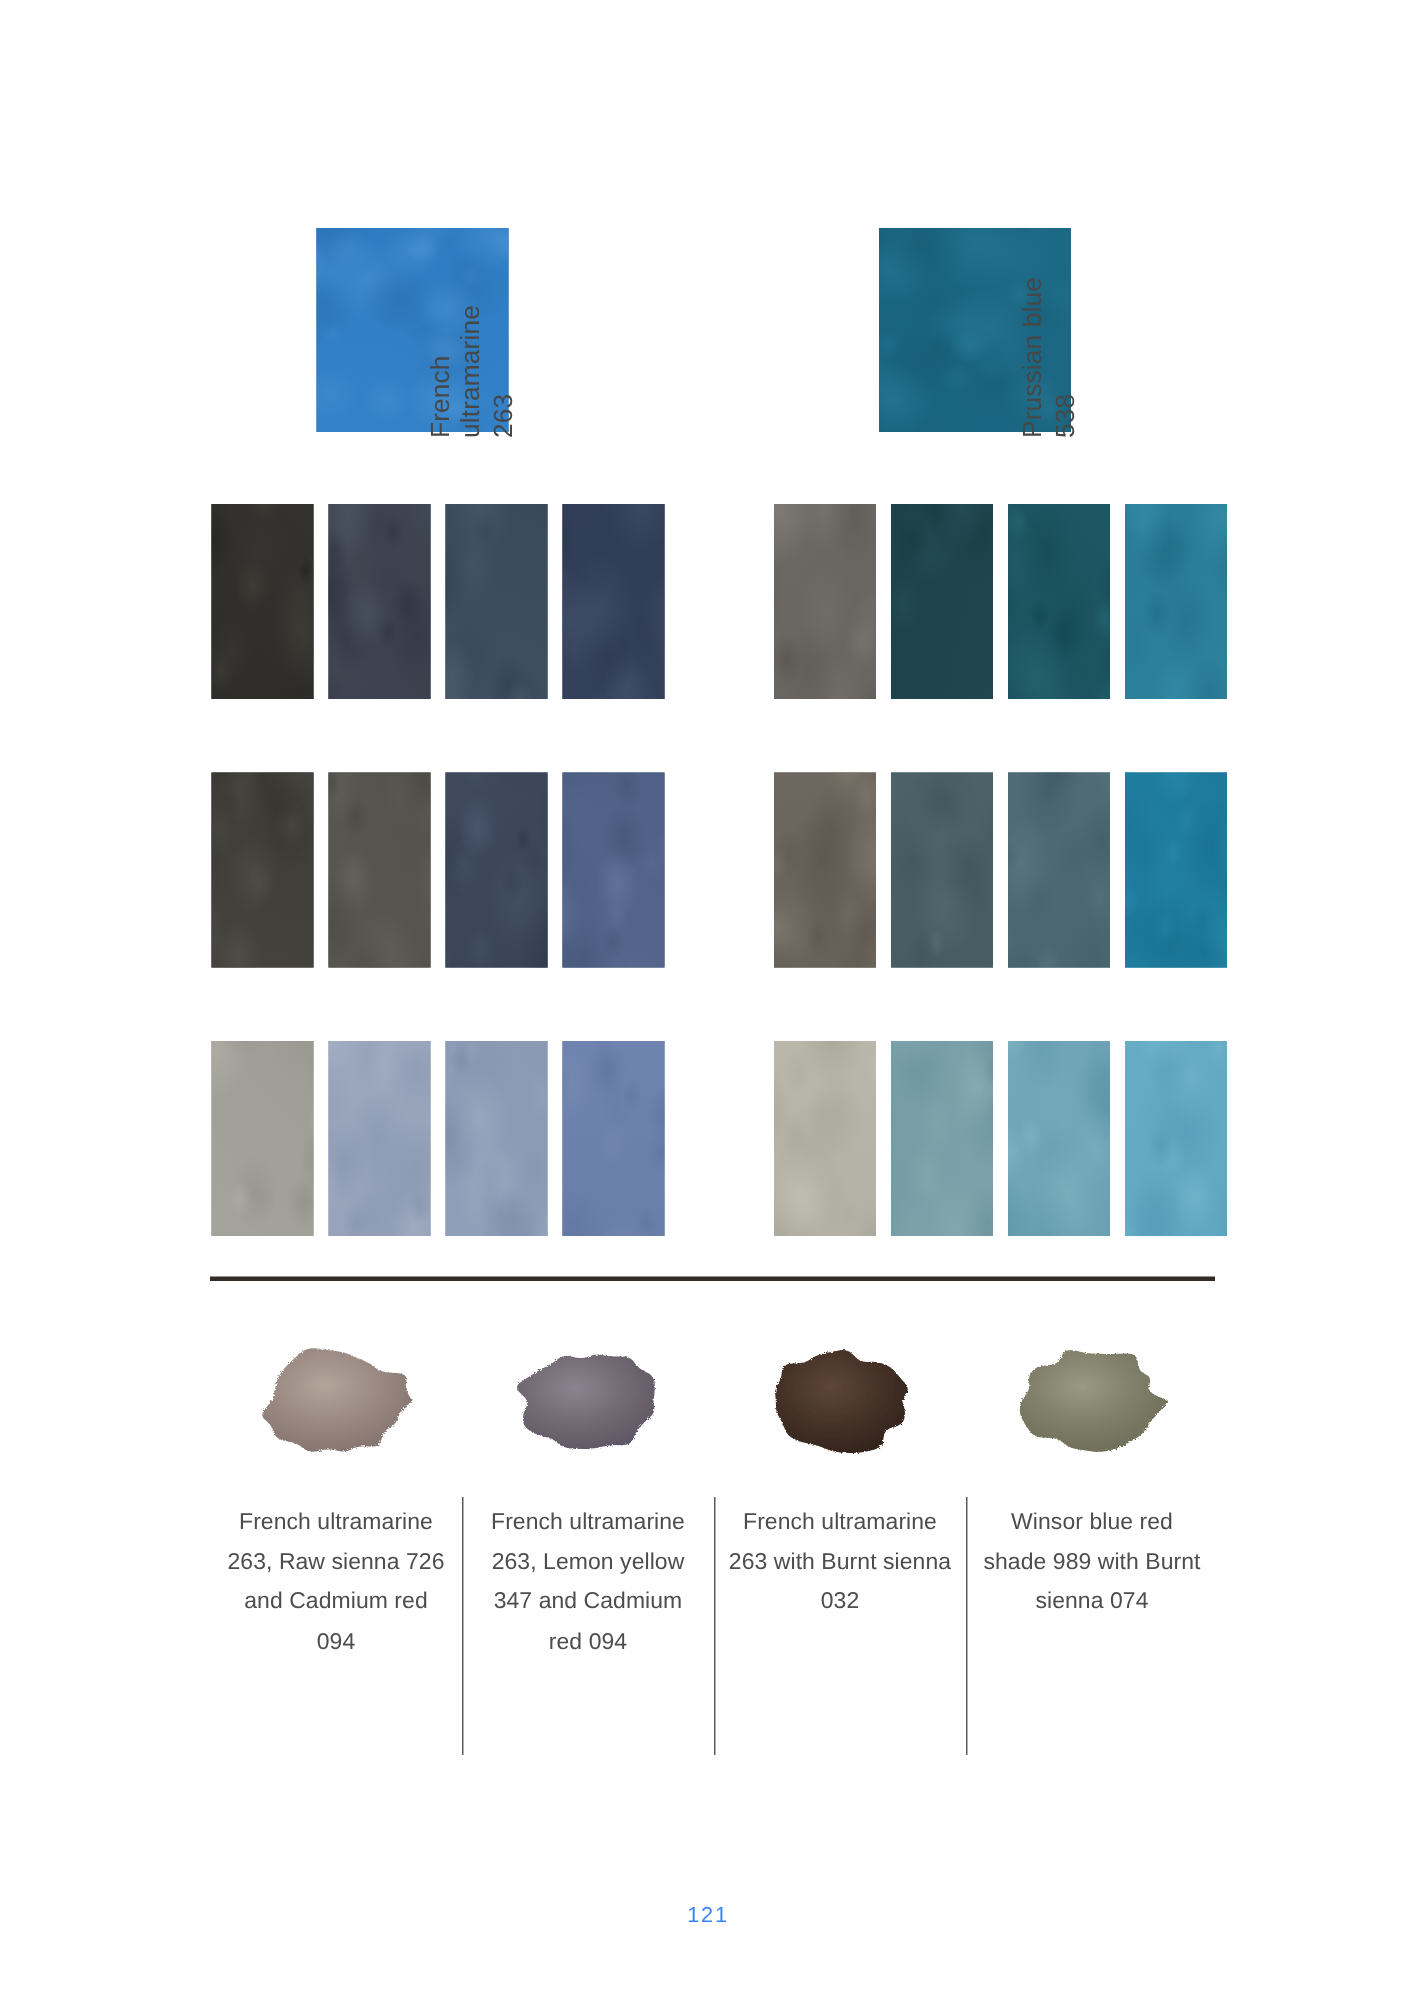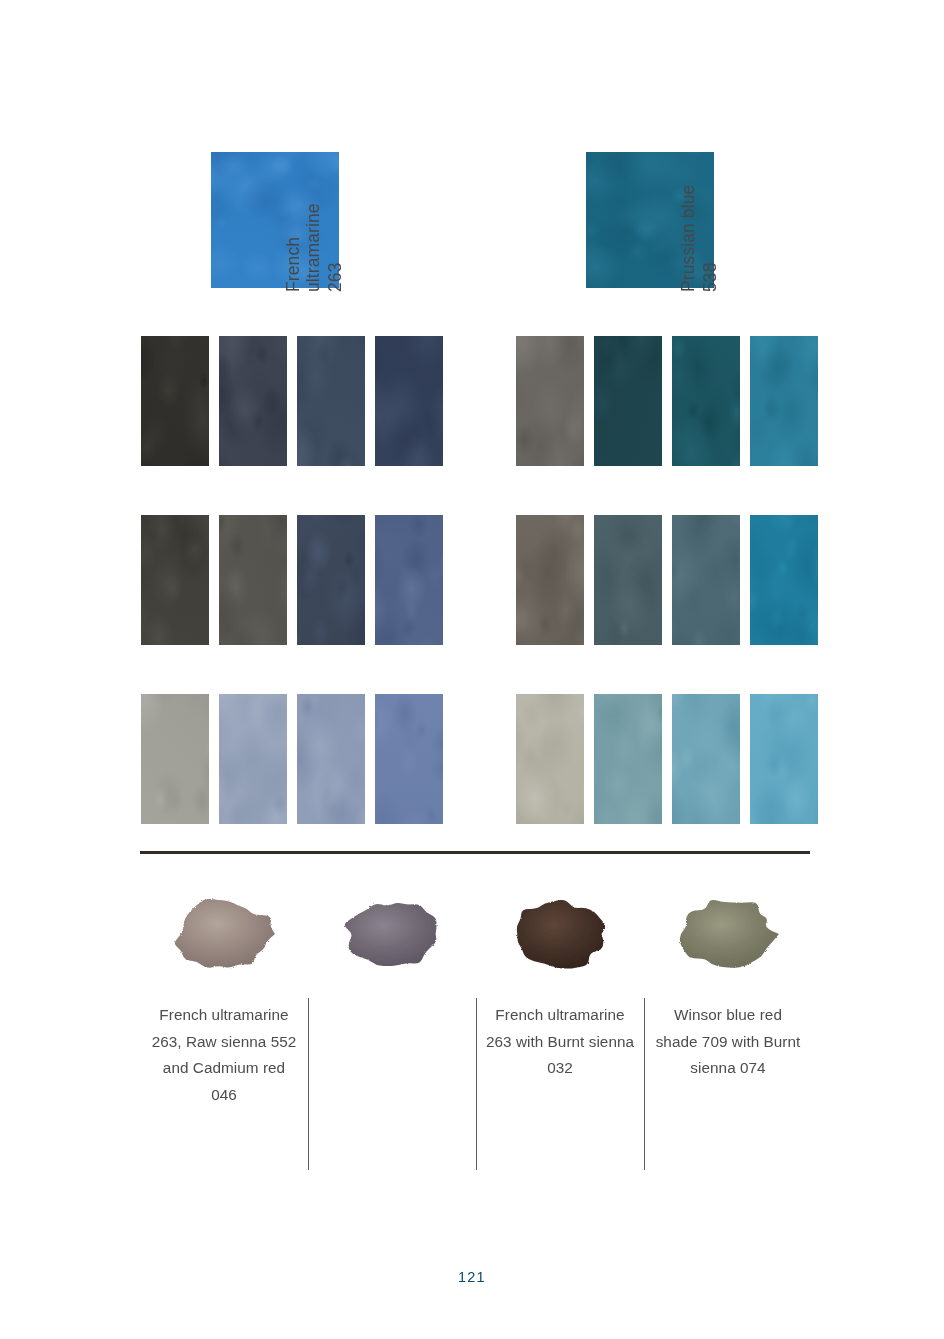--- a/index.html
+++ b/index.html
@@ -139,21 +139,21 @@
   }
 
   
   .folio {
     position: absolute;
     left: 0;
     top: 1269px;
     width: 944px;
     text-align: center;
     font-size: 14.5px;
-    color: #0c4a6e;
+    color: #3b82f6;
     letter-spacing: 1.2px;
   }
 </style>
 </head>
 <body>
 
 <div class="page">
 
   <div class="pigment-block" style="left:211px; top:152px; width:210px; height:140px;">
     <div class="pigment-swatch" id="pigment-sw-0" style="background-image: radial-gradient(22.1% 18.8% at 7% 81.2%, rgba(78, 150, 214, 0.31) 0%, rgba(78, 150, 214, 0) 72%), radial-gradient(33% 28.1% at 72.8% 60.3%, rgba(42, 111, 176, 0.19) 0%, rgba(42, 111, 176, 0) 72%), radial-gradient(18.2% 15.5% at 36.5% 84.7%, rgba(78, 150, 214, 0.35) 0%, rgba(78, 150, 214, 0) 72%), radial-gradient(18.9% 16.1% at 4% -1.8%, rgba(42, 111, 176, 0.24) 0%, rgba(42, 111, 176, 0) 72%), radial-gradient(9.5% 8.1% at 80.7% 23%, rgba(78, 150, 214, 0.18) 0%, rgba(78, 150, 214, 0) 72%), radial-gradient(19.3% 16.4% at 60.7% -2.8%, rgba(78, 150, 214, 0.33) 0%, rgba(78, 150, 214, 0) 72%), radial-gradient(24.3% 20.7% at 79.1% 99.6%, rgba(42, 111, 176, 0.22) 0%, rgba(42, 111, 176, 0) 72%), radial-gradient(8% 6.8% at 8.2% 51.9%, rgba(78, 150, 214, 0.21) 0%, rgba(78, 150, 214, 0) 72%), radial-gradient(32.9% 28% at 11.5% -4.2%, rgba(42, 111, 176, 0.22) 0%, rgba(42, 111, 176, 0) 72%), radial-gradient(27.6% 23.5% at 81.8% 30.7%, rgba(42, 111, 176, 0.35) 0%, rgba(42, 111, 176, 0) 72%), radial-gradient(15.2% 12.9% at 100.7% 8%, rgba(78, 150, 214, 0.54) 0%, rgba(78, 150, 214, 0) 72%), radial-gradient(27.8% 23.6% at 42.5% 34.3%, rgba(42, 111, 176, 0.49) 0%, rgba(42, 111, 176, 0) 72%), radial-gradient(19.7% 16.7% at 65% 58.8%, rgba(78, 150, 214, 0.31) 0%, rgba(78, 150, 214, 0) 72%), radial-gradient(16.8% 14.3% at 16.9% 9.9%, rgba(78, 150, 214, 0.42) 0%, rgba(78, 150, 214, 0) 72%), radial-gradient(28.2% 24% at 1.9% 3.9%, rgba(42, 111, 176, 0.45) 0%, rgba(42, 111, 176, 0) 72%), radial-gradient(14.5% 12.3% at 68.7% 61%, rgba(78, 150, 214, 0.44) 0%, rgba(78, 150, 214, 0) 72%), radial-gradient(13% 11% at 73.3% 89.3%, rgba(78, 150, 214, 0.49) 0%, rgba(78, 150, 214, 0) 72%), radial-gradient(22.5% 19.1% at 65.4% 64.1%, rgba(42, 111, 176, 0.3) 0%, rgba(42, 111, 176, 0) 72%), radial-gradient(22.2% 18.9% at 50.2% 10.9%, rgba(78, 150, 214, 0.49) 0%, rgba(78, 150, 214, 0) 72%), radial-gradient(12.4% 10.5% at 55.8% 9.7%, rgba(78, 150, 214, 0.56) 0%, rgba(78, 150, 214, 0) 72%), radial-gradient(24.7% 21% at 0% 36.3%, rgba(42, 111, 176, 0.2) 0%, rgba(42, 111, 176, 0) 72%), radial-gradient(31.3% 26.6% at 92.3% 3%, rgba(78, 150, 214, 0.49) 0%, rgba(78, 150, 214, 0) 72%), radial-gradient(21.8% 18.5% at 42.3% 37.1%, rgba(42, 111, 176, 0.37) 0%, rgba(42, 111, 176, 0) 72%), radial-gradient(26.6% 22.6% at 0.8% 42%, rgba(42, 111, 176, 0.39) 0%, rgba(42, 111, 176, 0) 72%), radial-gradient(16.3% 13.9% at 55.1% 49.8%, rgba(42, 111, 176, 0.35) 0%, rgba(42, 111, 176, 0) 72%), radial-gradient(30% 25.5% at -2.9% 16.2%, rgba(78, 150, 214, 0.5) 0%, rgba(78, 150, 214, 0) 72%), radial-gradient(16% 13.6% at 78.9% 19%, rgba(42, 111, 176, 0.28) 0%, rgba(42, 111, 176, 0) 72%), radial-gradient(33.5% 28.5% at 27% 25.8%, rgba(78, 150, 214, 0.48) 0%, rgba(78, 150, 214, 0) 72%), radial-gradient(25.4% 21.6% at 64.9% 84.2%, rgba(78, 150, 214, 0.45) 0%, rgba(78, 150, 214, 0) 72%), radial-gradient(23.1% 19.6% at 68.1% 38.8%, rgba(78, 150, 214, 0.51) 0%, rgba(78, 150, 214, 0) 72%), linear-gradient(184deg, rgba(42, 111, 176, 0.22), rgba(78, 150, 214, 0.16)), linear-gradient(rgb(47, 127, 198), rgb(47, 127, 198)); background-color: rgb(47, 127, 198);"></div>
@@ -265,41 +265,42 @@
                 </radialGradient>
                 <filter id="bf0" x="-20%" y="-20%" width="140%" height="140%">
                   <feTurbulence type="fractalNoise" baseFrequency="0.9" numOctaves="4" seed="7" result="n"></feTurbulence>
                   <feDisplacementMap in="SourceGraphic" in2="n" scale="2.4"></feDisplacementMap>
                 </filter>
               </defs>
               <path d="M95.51,50.00 Q95.51,50.00 91.62,54.45 Q87.74,58.90 86.77,63.43 Q85.80,67.97 81.88,70.83 Q77.95,73.69 77.01,79.90 Q76.06,86.12 69.88,85.33 Q63.70,84.55 59.40,87.34 Q55.10,90.14 50.22,88.40 Q45.35,86.66 39.61,88.67 Q33.87,90.68 30.32,86.44 Q26.76,82.20 20.60,81.17 Q14.44,80.14 13.16,74.64 Q11.87,69.14 8.02,64.97 Q4.16,60.81 8.16,55.40 Q12.15,50.00 12.93,45.72 Q13.72,41.45 14.29,36.90 Q14.86,32.36 17.15,28.23 Q19.44,24.10 22.54,20.17 Q25.64,16.25 29.50,12.14 Q33.36,8.04 39.18,9.32 Q45.00,10.60 49.93,11.18 Q54.85,11.76 58.96,14.40 Q63.07,17.05 67.04,18.97 Q71.01,20.89 73.57,24.38 Q76.13,27.86 84.49,28.17 Q92.86,28.48 91.86,34.43 Q90.85,40.37 93.18,45.18 Z" fill="url(#bg0)" filter="url(#bf0)"></path>
             </svg>
           </div>
         </div>
-        <div class="mix-caption">French ultramarine 263, Raw sienna 552 and Cadmium red 046</div>
+        <div class="mix-caption">French ultramarine 263, Raw sienna 726 and Cadmium red 094</div>
       </div>
       <div class="mix-col">
         <div class="blob-wrap">
           <div class="blob">
             <svg viewBox="0 0 100 100" preserveAspectRatio="none">
               <defs>
                 <radialGradient id="bg1" cx="42%" cy="36%" r="78%">
                   <stop offset="0%" stop-color="#8b8490"></stop>
                   <stop offset="45%" stop-color="#736b74"></stop>
                   <stop offset="100%" stop-color="#595160"></stop>
                 </radialGradient>
                 <filter id="bf1" x="-20%" y="-20%" width="140%" height="140%">
                   <feTurbulence type="fractalNoise" baseFrequency="0.9" numOctaves="4" seed="20" result="n"></feTurbulence>
                   <feDisplacementMap in="SourceGraphic" in2="n" scale="2.4"></feDisplacementMap>
                 </filter>
               </defs>
               <path d="M88.94,50.00 Q88.94,50.00 89.44,54.71 Q89.94,59.42 86.57,63.04 Q83.21,66.67 80.83,70.39 Q78.45,74.11 76.80,79.48 Q75.15,84.86 69.26,84.28 Q63.36,83.71 59.03,85.31 Q54.69,86.92 49.97,87.12 Q45.26,87.33 40.41,86.87 Q35.56,86.41 32.22,82.85 Q28.87,79.29 23.90,77.81 Q18.93,76.33 15.10,72.89 Q11.27,69.44 11.26,64.29 Q11.25,59.14 13.25,54.57 Q15.25,50.00 10.39,44.76 Q5.53,39.52 9.68,35.68 Q13.83,31.84 17.58,28.78 Q21.33,25.71 25.16,23.29 Q28.99,20.88 32.29,17.28 Q35.60,13.68 40.76,15.76 Q45.92,17.84 50.30,15.49 Q54.68,13.14 59.10,14.52 Q63.52,15.90 69.37,15.47 Q75.22,15.05 77.51,19.90 Q79.80,24.75 84.58,27.49 Q89.36,30.24 89.66,35.41 Q89.96,40.58 89.45,45.29 Z" fill="url(#bg1)" filter="url(#bf1)"></path>
             </svg>
           </div>
         </div>
+        <div class="mix-caption">French ultramarine 263, Lemon yellow 347 and Cadmium red 094</div>
       </div>
       <div class="mix-col">
         <div class="blob-wrap">
           <div class="blob">
             <svg viewBox="0 0 100 100" preserveAspectRatio="none">
               <defs>
                 <radialGradient id="bg2" cx="42%" cy="36%" r="78%">
                   <stop offset="0%" stop-color="#5e463a"></stop>
                   <stop offset="45%" stop-color="#463329"></stop>
                   <stop offset="100%" stop-color="#2e1f18"></stop>
@@ -327,19 +328,19 @@
                 </radialGradient>
                 <filter id="bf3" x="-20%" y="-20%" width="140%" height="140%">
                   <feTurbulence type="fractalNoise" baseFrequency="0.9" numOctaves="4" seed="46" result="n"></feTurbulence>
                   <feDisplacementMap in="SourceGraphic" in2="n" scale="2.4"></feDisplacementMap>
                 </filter>
               </defs>
               <path d="M95.49,50.00 Q95.49,50.00 92.53,54.66 Q89.57,59.33 86.82,63.22 Q84.07,67.10 82.20,71.40 Q80.32,75.70 76.56,78.65 Q72.80,81.60 68.85,84.59 Q64.90,87.59 59.97,88.64 Q55.04,89.69 50.08,89.07 Q45.12,88.45 40.41,87.27 Q35.69,86.09 32.61,82.23 Q29.53,78.37 22.84,78.52 Q16.16,78.68 13.44,74.20 Q10.73,69.72 8.74,64.96 Q6.75,60.20 7.01,55.10 Q7.27,50.00 10.28,45.67 Q13.28,41.34 12.58,36.10 Q11.87,30.86 14.63,26.61 Q17.39,22.37 23.68,22.30 Q29.96,22.23 31.83,15.57 Q33.71,8.91 39.50,10.92 Q45.29,12.93 49.97,13.16 Q54.65,13.39 59.54,13.51 Q64.42,13.62 70.63,13.21 Q76.84,12.80 77.14,19.77 Q77.45,26.74 81.76,29.32 Q86.07,31.89 84.19,37.14 Q82.32,42.38 88.91,46.19 Z" fill="url(#bg3)" filter="url(#bf3)"></path>
             </svg>
           </div>
         </div>
-        <div class="mix-caption">Winsor blue red shade 709 with Burnt sienna 074</div>
+        <div class="mix-caption">Winsor blue red shade 989 with Burnt sienna 074</div>
       </div>
     </div>
 
   <div class="folio">121</div>
 
 </div>
 
 </body></html>

